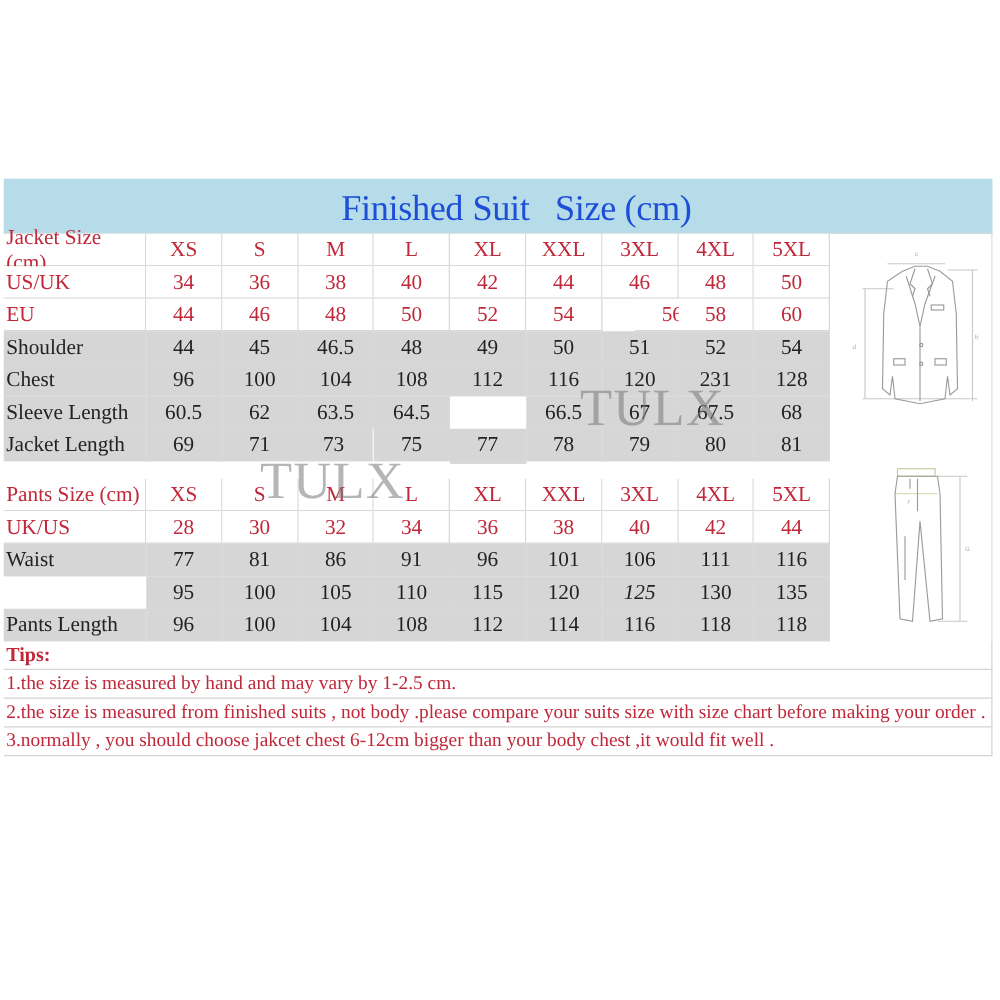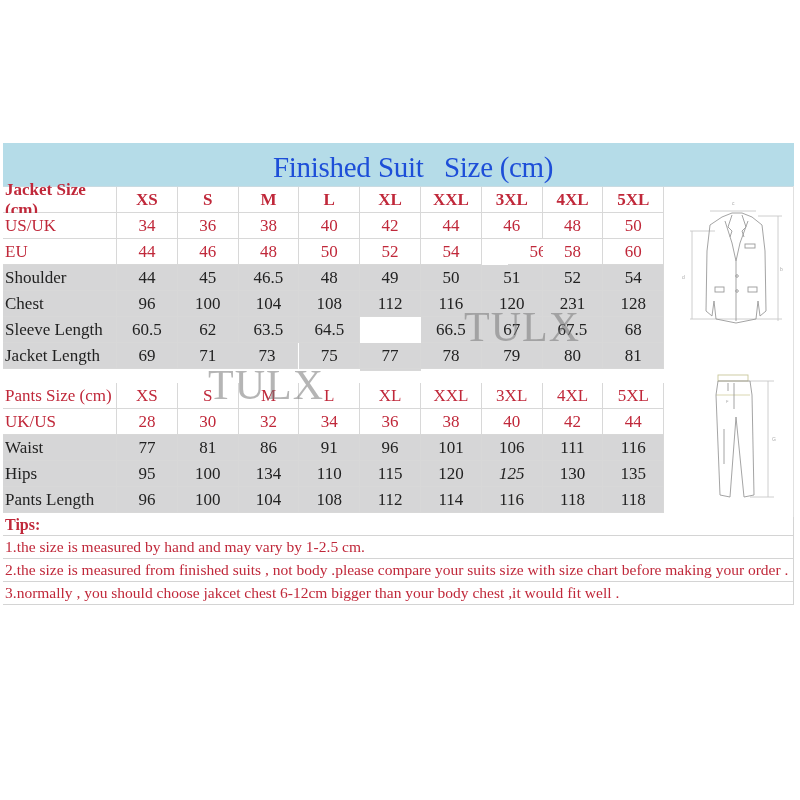--- a/index.html
+++ b/index.html
@@ -27,21 +27,21 @@
 </head>
 <body>
 
 <div class="sheet" id="sheet">
   <div class="title-bar">
     <span class="w" style="left:270px">Finished</span>
     <span class="w" style="left:375px">Suit</span>
     <span class="w" style="left:441px">Size (cm)</span>
   </div>
   <div id="jacket-table">
-      <div class="row" style="top: 44px; width: 661.2px; font-weight: bold;">
+      <div class="row" style="top: 44px; width: 661.2px;">
         <div class="cell label red white" style="left: 0px; width: 114px;">Jacket Size (cm)</div>
         <div class="cell red white" style="left: 114px; width: 60.8px;">XS</div>
         <div class="cell red white" style="left: 174.8px; width: 60.8px;">S</div>
         <div class="cell red white" style="left: 235.6px; width: 60.8px;">M</div>
         <div class="cell red white" style="left: 296.4px; width: 60.8px;">L</div>
         <div class="cell red white" style="left: 357.2px; width: 60.8px;">XL</div>
         <div class="cell red white" style="left: 418px; width: 60.8px;">XXL</div>
         <div class="cell red white" style="left: 478.8px; width: 60.8px;">3XL</div>
         <div class="cell red white" style="left: 539.6px; width: 60.8px;">4XL</div>
         <div class="cell red white" style="left: 600.4px; width: 60.8px;">5XL</div>
@@ -150,24 +150,23 @@
         <div class="cell dark grey" style="left: 174.8px; width: 60.8px;">81</div>
         <div class="cell dark grey" style="left: 235.6px; width: 60.8px;">86</div>
         <div class="cell dark grey" style="left: 296.4px; width: 60.8px;">91</div>
         <div class="cell dark grey" style="left: 357.2px; width: 60.8px;">96</div>
         <div class="cell dark grey" style="left: 418px; width: 60.8px;">101</div>
         <div class="cell dark grey" style="left: 478.8px; width: 60.8px;">106</div>
         <div class="cell dark grey" style="left: 539.6px; width: 60.8px;">111</div>
         <div class="cell dark grey" style="left: 600.4px; width: 60.8px;">116</div>
       </div>
       <div class="row" style="top: 318px; width: 661.2px;">
-        <div class="cell label dark grey" style="left: 0px; width: 114px;">Hips</div>
         <div class="cell dark grey" style="left: 114px; width: 60.8px;">95</div>
         <div class="cell dark grey" style="left: 174.8px; width: 60.8px;">100</div>
-        <div class="cell dark grey" style="left: 235.6px; width: 60.8px;">134</div>
+        <div class="cell dark grey" style="left: 235.6px; width: 60.8px;">105</div>
         <div class="cell dark grey" style="left: 296.4px; width: 60.8px;">110</div>
         <div class="cell dark grey" style="left: 357.2px; width: 60.8px;">115</div>
         <div class="cell dark grey" style="left: 418px; width: 60.8px;">120</div>
         <div class="cell dark grey" style="left: 478.8px; width: 60.8px; font-style: italic;">125</div>
         <div class="cell dark grey" style="left: 539.6px; width: 60.8px;">130</div>
         <div class="cell dark grey" style="left: 600.4px; width: 60.8px;">135</div>
       </div>
       <div class="row" style="top: 344px; width: 661.2px; padding-left: 16px;">
         <div class="cell label dark grey" style="left: 0px; width: 114px;">Pants Length</div>
         <div class="cell dark grey" style="left: 114px; width: 60.8px;">96</div>

